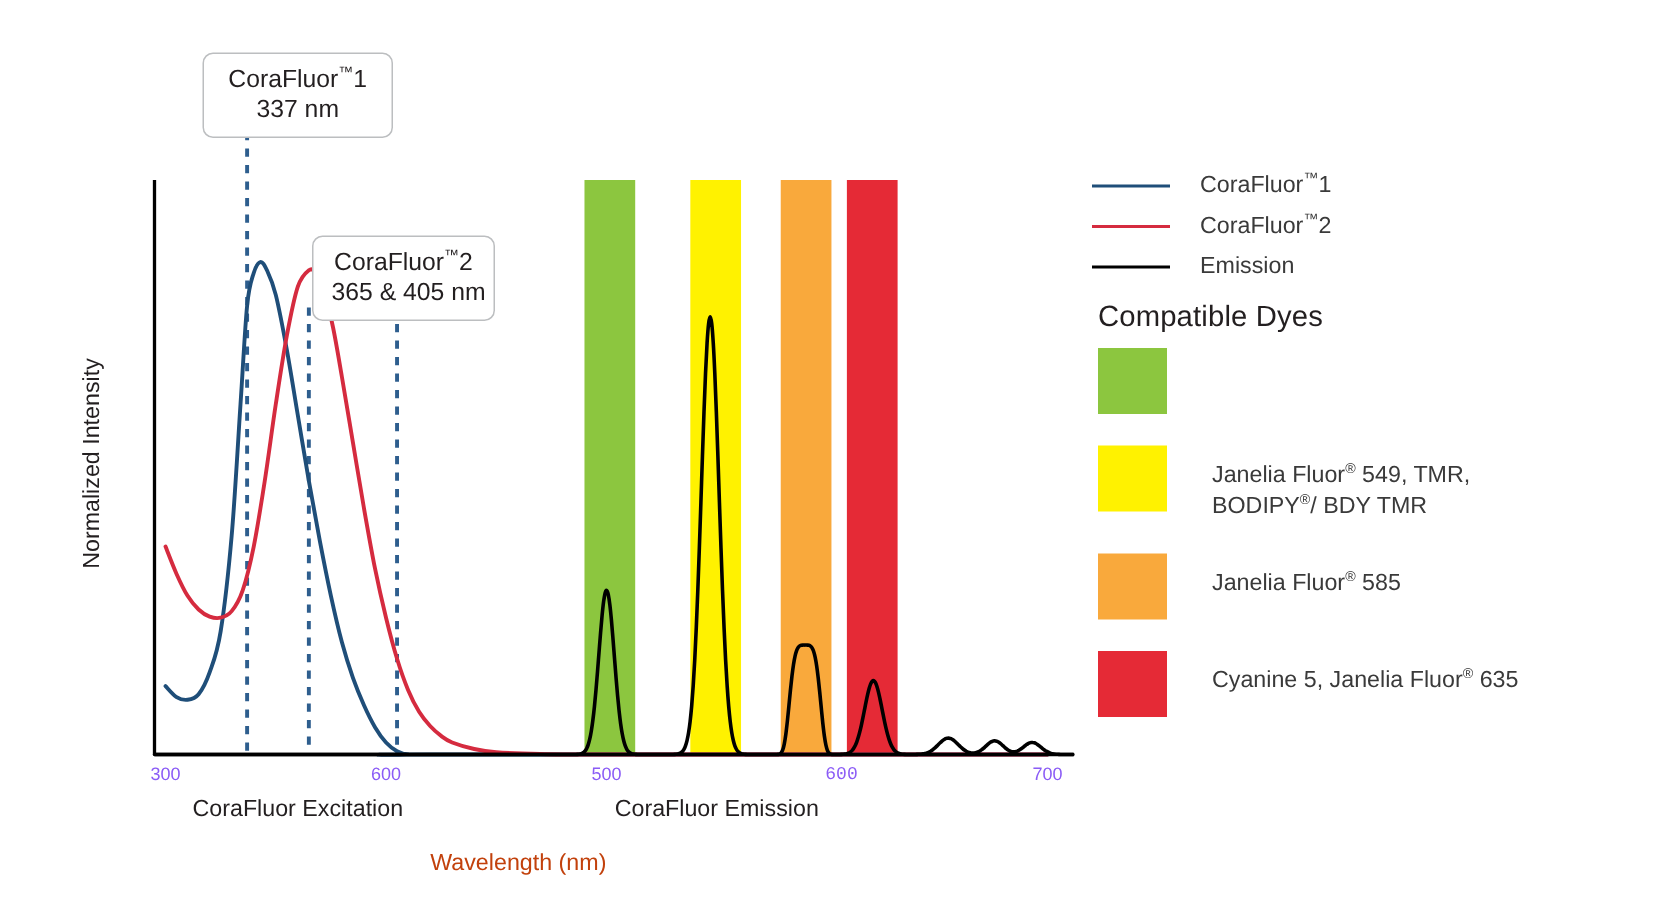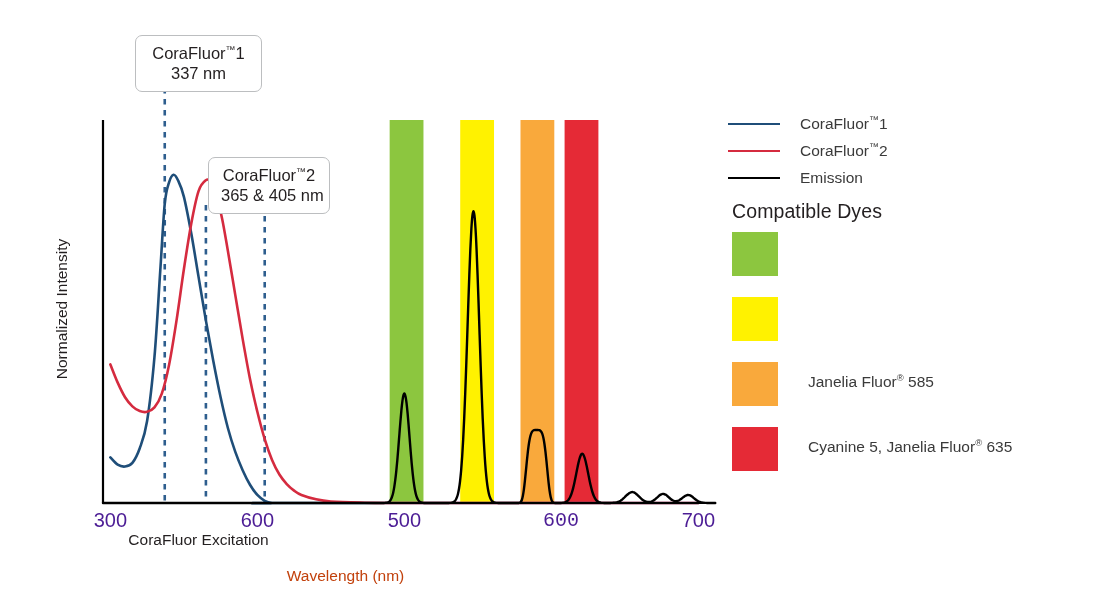--- a/index.html
+++ b/index.html
@@ -15,21 +15,21 @@
   .callout{position:absolute;border:1px solid #bcbec0;border-radius:7px;
            background:#ffffff;text-align:center;line-height:1.22;
            font-size:16.5px;color:#231f20;padding:7px 12px 8px;box-sizing:border-box;}
   .callout .l1{display:block;white-space:nowrap;}
   .callout .l2{display:block;white-space:nowrap;}
   #callout-1{left:135px;top:35px;width:127px;}
   #callout-2{left:208px;top:157px;width:122px;}
   sup.tm{font-size:10px;vertical-align:super;letter-spacing:0;}
 
   
-  .axis-tick{position:absolute;font-size:20px;color:#4c1d95;text-align:center;
+  .axis-tick{position:absolute;font-size:12px;color:#8b5cf6;text-align:center;
              width:60px;}
   .sub-label{position:absolute;font-size:15.5px;color:#231f20;text-align:center;
              white-space:nowrap;}
   .axis-title{position:absolute;font-size:15.5px;color:#c2410c;
               text-align:center;white-space:nowrap;}
   #ylabel{position:absolute;left:-28px;top:300px;width:180px;
           transform:rotate(-90deg);transform-origin:center center;
           font-size:15.5px;text-align:center;white-space:nowrap;color:#231f20;}
 
   
@@ -74,20 +74,21 @@
       <span class="l1">CoraFluor<sup class="tm">™</sup>1</span>
       <span class="l2">337 nm</span>
     </div>
     <div class="callout" id="callout-2">
       <span class="l1">CoraFluor<sup class="tm">™</sup>2</span>
       <span class="l2">365 &amp; 405 nm</span>
     </div>
 
     <div id="ylabel">Normalized Intensity</div>
     <div class="sub-label" id="sub-exc" style="left: 103.552px; top: 531px; width: 190px;">CoraFluor Excitation</div>
+    <div class="sub-label" id="sub-emi" style="left: 382.856px; top: 531px; width: 190px;">CoraFluor Emission</div>
     <div class="axis-title" id="xtitle" style="left: 245.554px; top: 567px; width: 200px;">Wavelength (nm)</div>
     <div id="xticks">
         <div class="axis-tick" style="left: 80.3501px; top: 509px;">300</div>
         <div class="axis-tick" style="left: 227.353px; top: 509px;">600</div>
         <div class="axis-tick" style="left: 374.355px; top: 509px;">500</div>
         <div class="axis-tick" style="left: 531px; top: 509px; font-family: Liberation Mono, monospace;">600</div>
         <div class="axis-tick" style="left: 668.36px; top: 509px;">700</div>
       </div>
   </div>
 
@@ -109,20 +110,24 @@
       </div>
 
     <div class="dyes-title">Compatible Dyes</div>
 
     <div class="dye-list" id="dye-list">
         <div class="dye-row">
           <div class="swatch" style="background: rgb(140, 198, 63);"></div>
         </div>
         <div class="dye-row">
           <div class="swatch" style="background: rgb(255, 242, 0);"></div>
+          <div class="dye-text">
+            <span class="ln">Janelia Fluor<sup class="reg">®</sup> 549, TMR,</span>
+            <span class="ln">BODIPY<sup class="reg">®</sup>/ BDY TMR</span>
+          </div>
         </div>
         <div class="dye-row">
           <div class="swatch" style="background: rgb(249, 169, 60);"></div>
           <div class="dye-text">
             <span class="ln">Janelia Fluor<sup class="reg">®</sup> 585</span>
           </div>
         </div>
         <div class="dye-row">
           <div class="swatch" style="background: rgb(229, 42, 54);"></div>
           <div class="dye-text">

